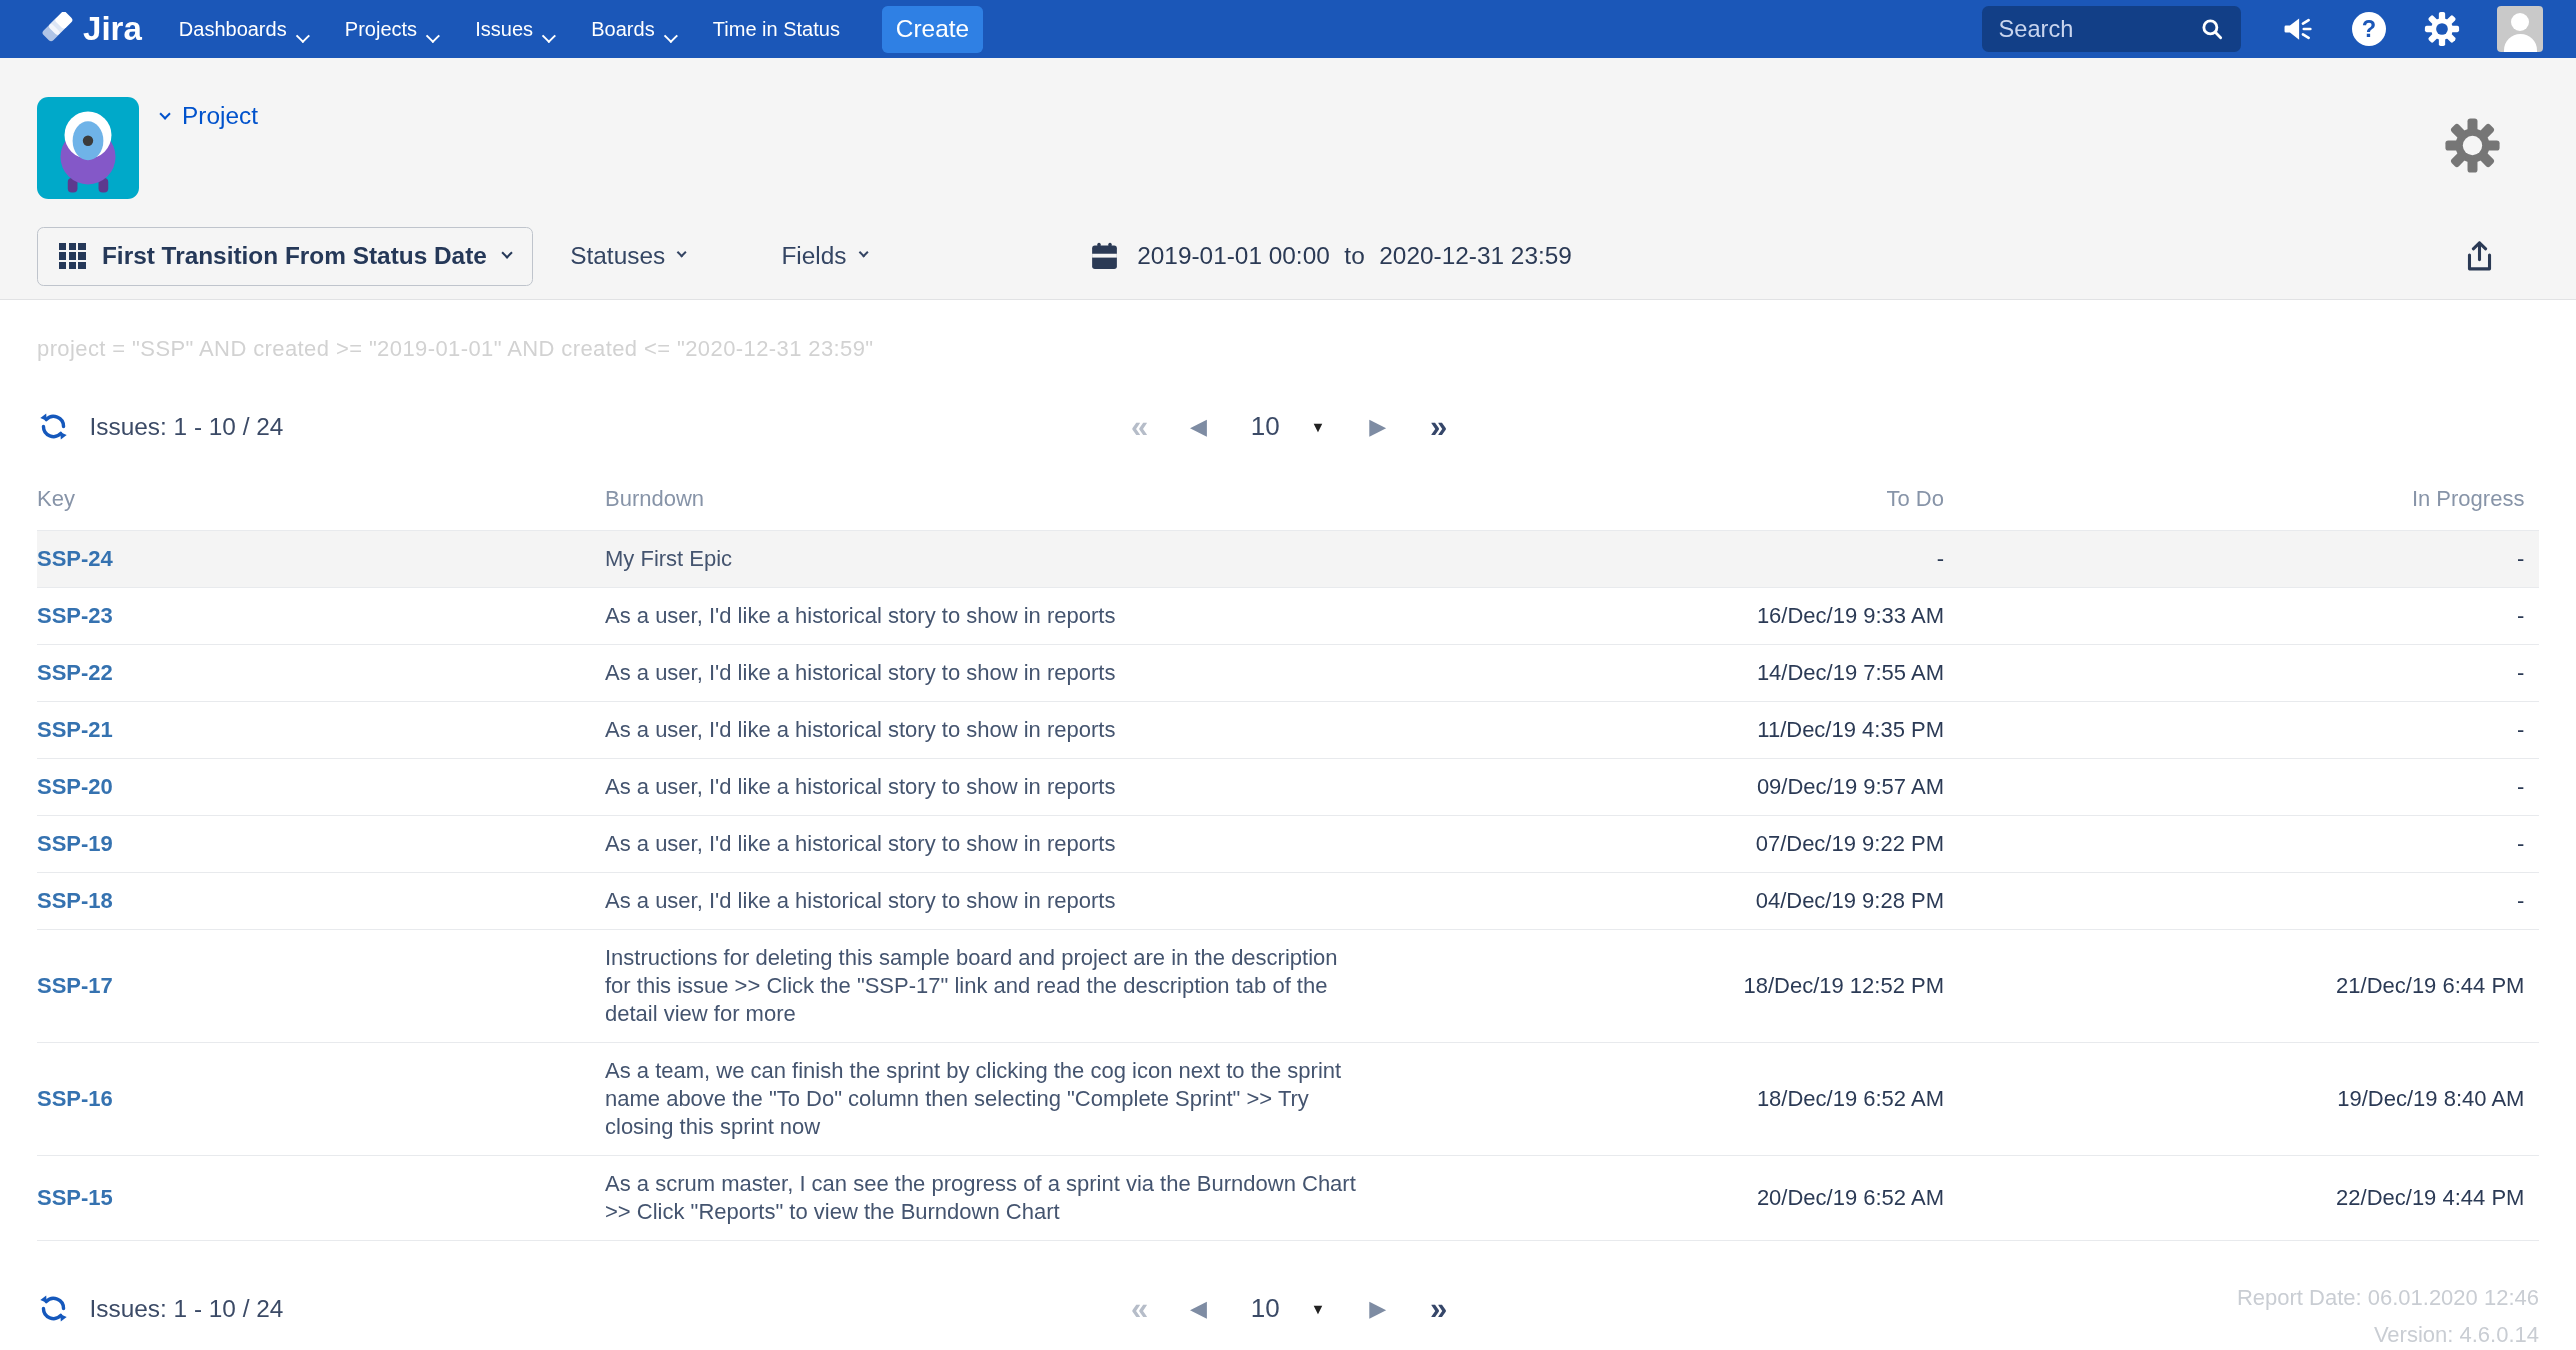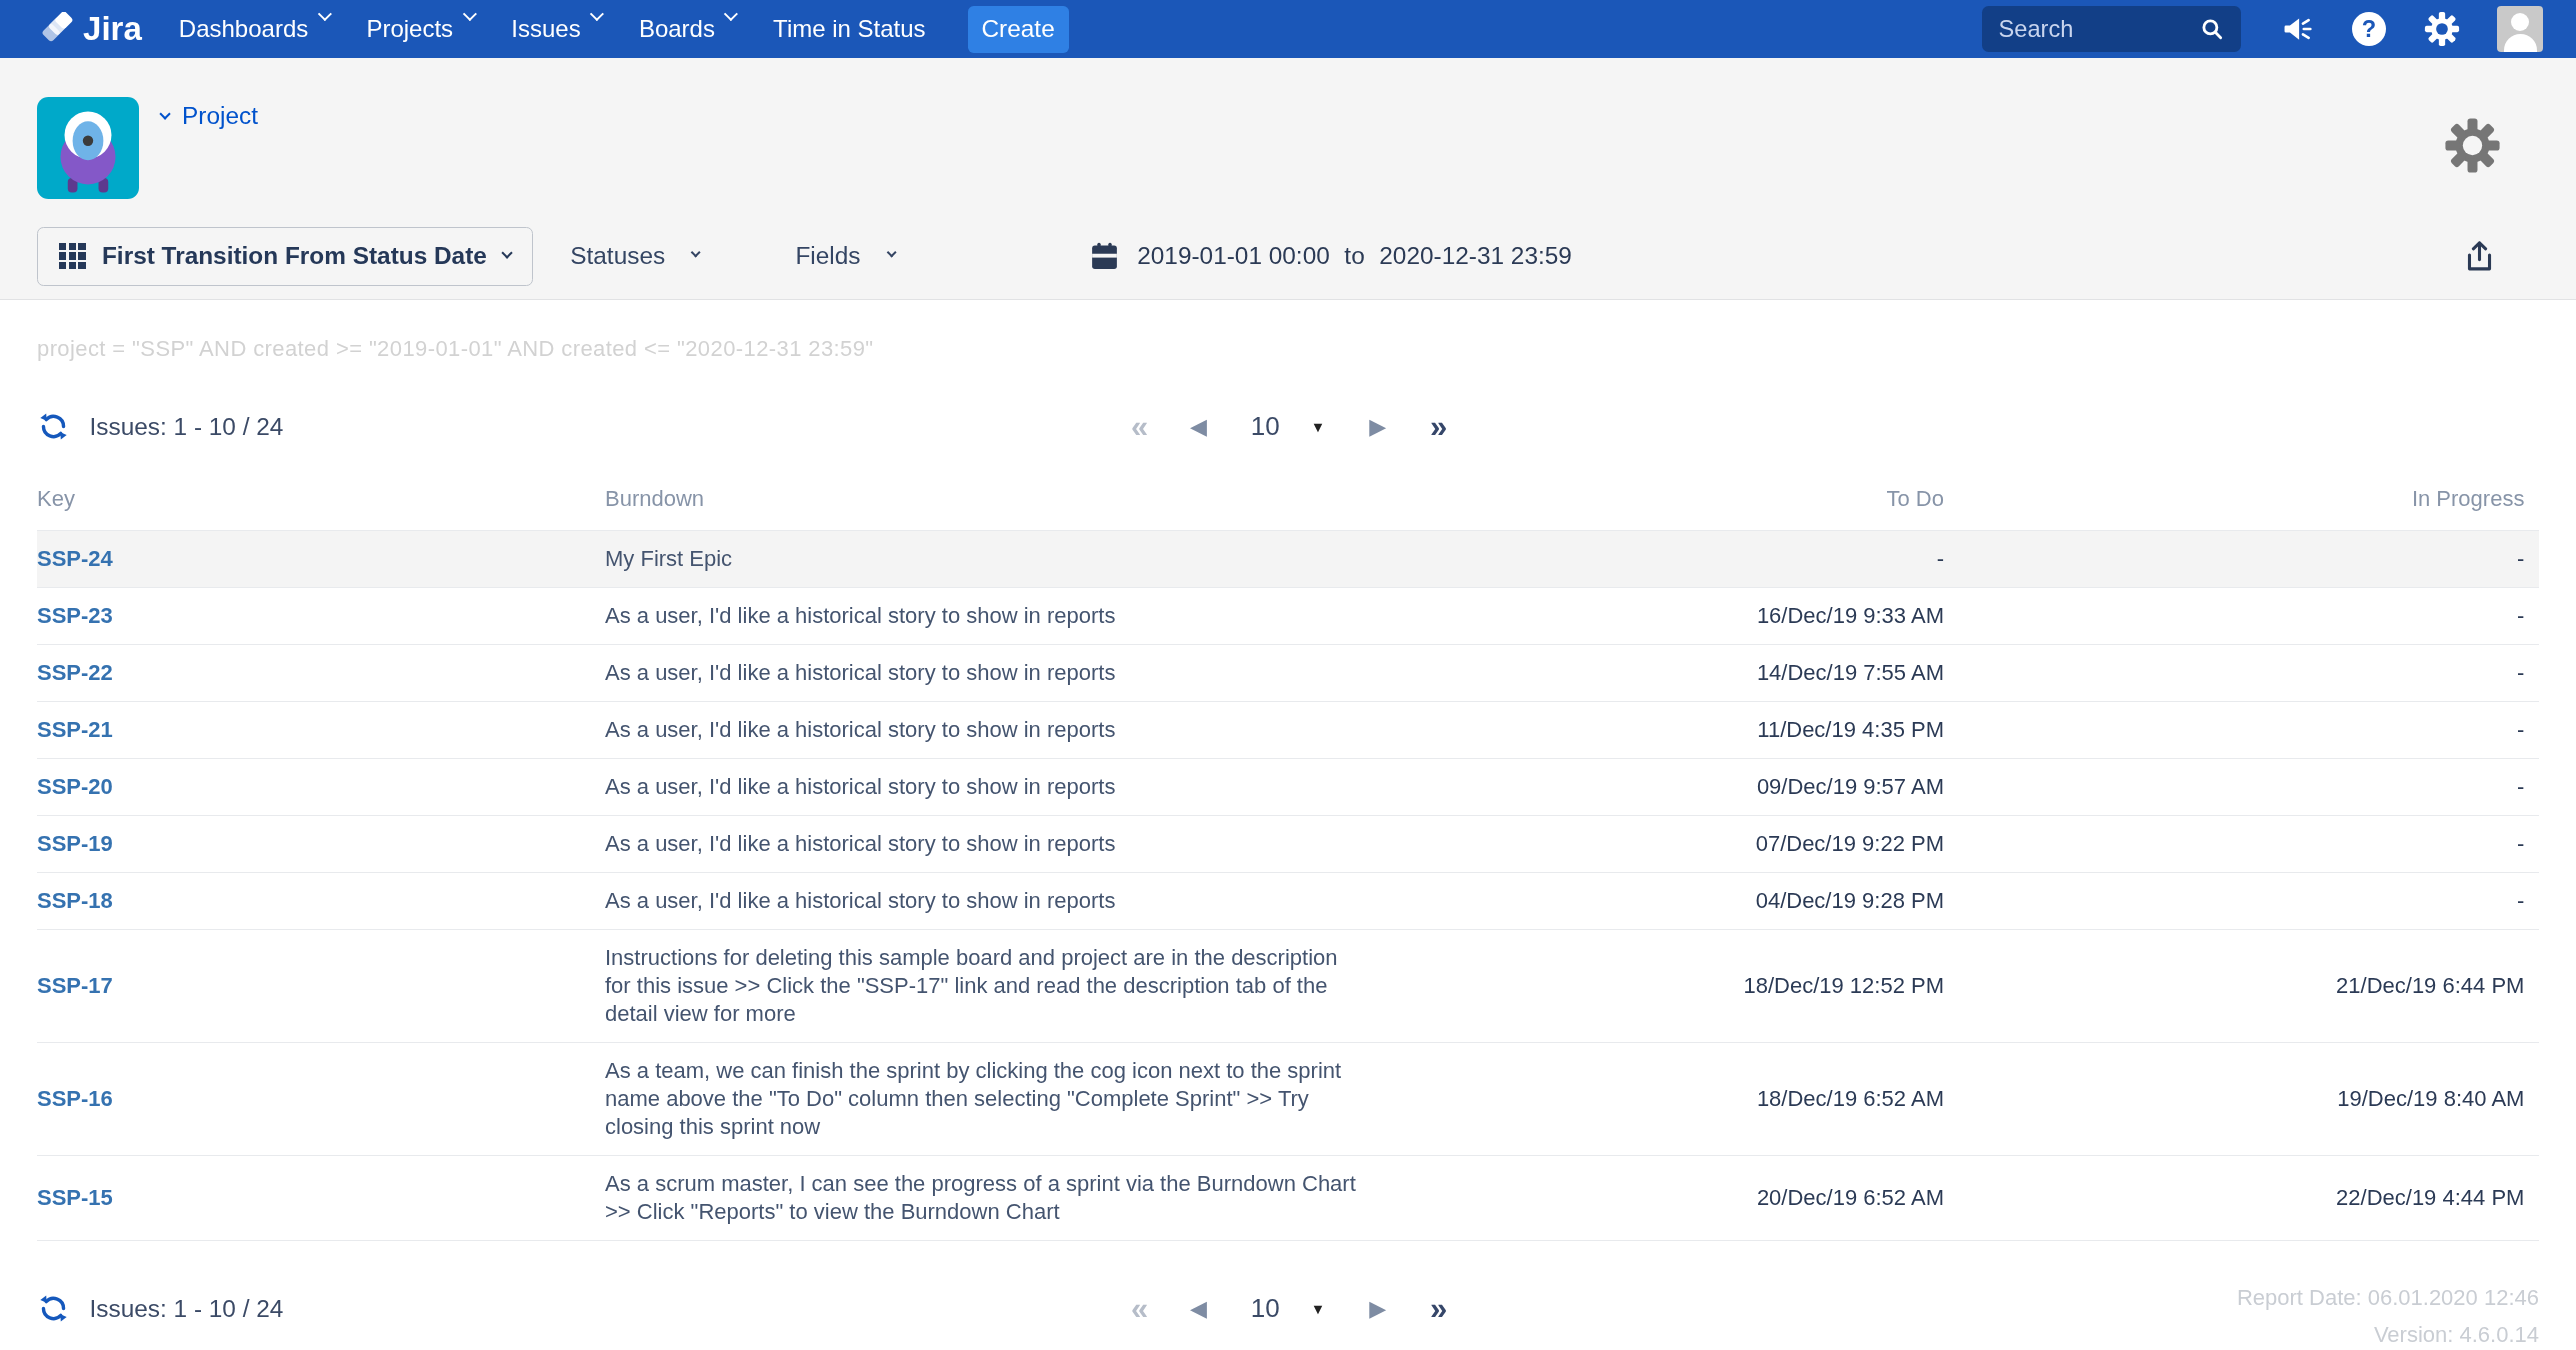--- a/index.html
+++ b/index.html
@@ -12,21 +12,21 @@
   html,body{margin:0;padding:0;}
   body{width:2576px;height:1350px;background:#fff;overflow:hidden;
        font-family:"Liberation Sans",sans-serif;-webkit-font-smoothing:antialiased;}
 
   
   .navbar{height:58px;background:var(--navbar-bg);display:flex;align-items:center;
           justify-content:space-between;padding:0 33px 0 41px;}
   .nav-left{display:flex;align-items:center;gap:37px;}
   .brand{display:flex;align-items:center;gap:8.1px;color:#fff;font-size:33px;font-weight:bold;cursor:pointer;}
   .brand svg{display:block;}
-  .nav-item{color:#fff;font-size:24px;display:flex;align-items:flex-start;gap:11.4px;cursor:pointer;white-space:nowrap;}
+  .nav-item{color:#fff;font-size:20px;display:flex;align-items:flex-end;gap:11.4px;cursor:pointer;white-space:nowrap;}
   .chev{display:inline-block;width:9.8px;height:9.8px;border-right:2.4px solid currentColor;
         border-bottom:2.4px solid currentColor;transform:rotate(45deg);margin-top:-6.5px;}
   .create-btn{background:var(--create-bg);color:#fff;font-size:24.4px;height:47px;padding:0 14px;
               border-radius:5.7px;border:none;font-family:inherit;cursor:pointer;margin-left:4.9px;}
   .nav-right{display:flex;align-items:center;gap:37px;}
   .searchbox{width:259px;height:46px;background:var(--search-bg);border-radius:6.5px;
              display:flex;align-items:center;padding:0 14.6px;}
   .searchbox input{flex:1;background:transparent;border:none;outline:none;color:#fff;
                    font-size:23.6px;font-family:inherit;min-width:0;}
   .searchbox input::placeholder{color:#c9d5ee;}
@@ -50,21 +50,21 @@
   .proj-select .chev{width:7.3px;height:7.3px;border-width:2px;color:#333;}
   .band-gear{position:absolute;right:75px;top:59px;width:57px;height:57px;color:#767676;cursor:pointer;}
 
   .toolbar{position:absolute;left:37px;right:37px;top:168px;height:60px;display:flex;align-items:center;}
   .report-btn{display:flex;align-items:center;gap:16.3px;height:59px;padding:0 21px;
               border:1.6px solid #bfc4cc;border-radius:6.5px;background:transparent;color:#253858;
               font-weight:bold;font-size:24.4px;font-family:inherit;cursor:pointer;}
   .report-btn .chev{border-width:2.4px;width:8.1px;height:8.1px;}
   .grid9{display:grid;grid-template-columns:repeat(3,7.3px);grid-auto-rows:7.3px;gap:2.4px;}
   .grid9 i{background:#253858;display:block;}
-  .dd{font-size:24.4px;color:#344563;display:flex;align-items:center;gap:27px;cursor:pointer;}
+  .dd{font-size:24.4px;color:#344563;display:flex;align-items:center;gap:13px;cursor:pointer;}
   .dd .chev{width:7.3px;height:7.3px;border-width:2px;}
   .dd-statuses{margin-left:37px;}
   .dd-fields{margin-left:96px;}
   .daterange{position:absolute;left:1051px;display:flex;align-items:center;gap:14.6px;
              color:var(--text-navy);font-size:24.4px;cursor:pointer;}
   .daterange .cal{width:33px;height:33px;margin-right:1.6px;}
   .export-btn{position:absolute;right:41px;width:37px;height:41px;color:var(--text-navy);cursor:pointer;}
 
   
   main{padding:0 37px;position:relative;}

